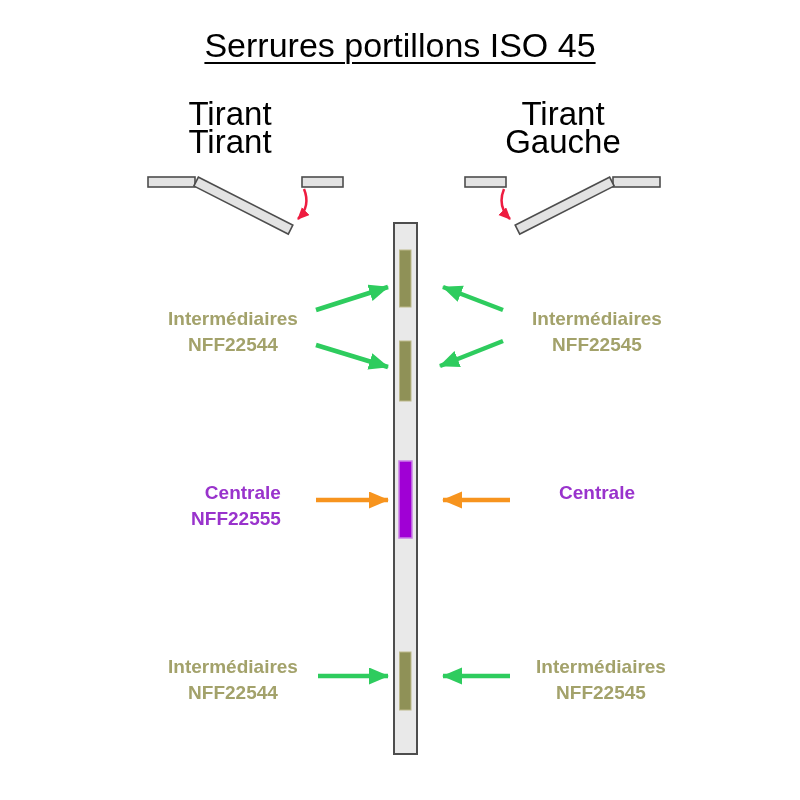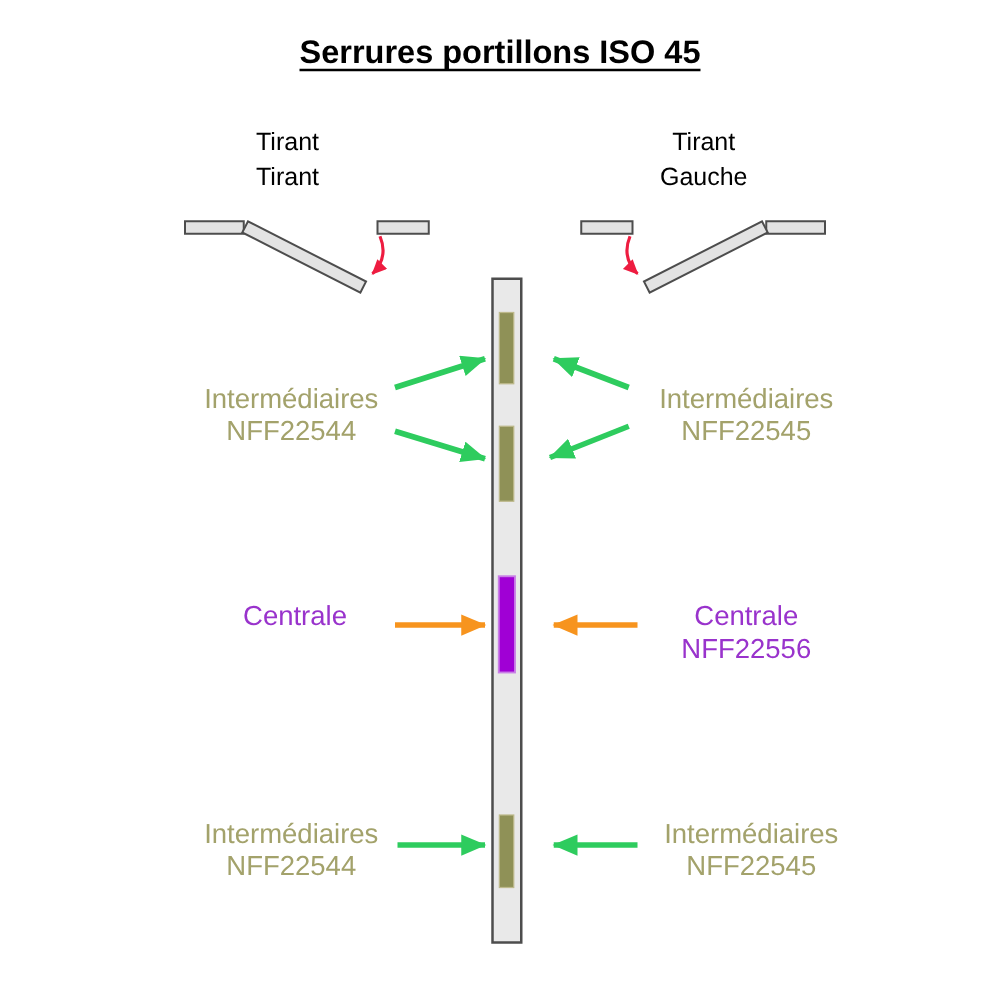--- a/index.html
+++ b/index.html
@@ -12,25 +12,25 @@
   .wall-bar,.door-leaf{fill:var(--door-fill);stroke:var(--door-stroke);stroke-width:1.6;}
   .block-intermediate{fill:var(--intermediate-block);stroke:var(--intermediate-block-edge);stroke-width:1;}
   .block-central{fill:var(--central-block);stroke:var(--central-block-edge);stroke-width:1.5;}
   .arrow-green{stroke:var(--green-arrow);stroke-width:4.5;fill:none;}
   .head-green{fill:var(--green-arrow);}
   .arrow-orange{stroke:var(--orange-arrow);stroke-width:4.5;fill:none;}
   .head-orange{fill:var(--orange-arrow);}
   .arrow-red{stroke:var(--red-arrow);stroke-width:2.5;fill:none;}
   .head-red{fill:var(--red-arrow);}
   .label{position:absolute;transform:translateX(-50%);text-align:center;white-space:nowrap;}
-  .title{font-size:26px;color:var(--title-text);text-decoration:underline;text-decoration-thickness:2px;text-underline-offset:5px;font-weight:bold;}
-  .door-label{font-size:20px;line-height:28px;color:var(--title-text);}
-  .lock-label{font-size:22px;line-height:26px;}
+  .title{font-size:34px;color:var(--title-text);text-decoration:underline;text-decoration-thickness:2px;text-underline-offset:5px;}
+  .door-label{font-size:33px;line-height:28px;color:var(--title-text);}
+  .lock-label{font-size:19px;line-height:26px;font-weight:bold;}
   .olive{color:var(--intermediate-text);}
-  .purple{color:var(--central-text);}
+  .purple{color:var(--central-text);text-align:right;}
 </style>
 </head>
 <body>
 
 <div id="stage">
 
   <svg id="shapes" width="800" height="800" viewBox="0 0 800 800">
     <defs>
       <marker id="mGreen" markerUnits="userSpaceOnUse" markerWidth="22" markerHeight="18" refX="19" refY="8.5" orient="auto">
         <path class="head-green" d="M0,0 L20,8.5 L0,17 Z"></path>
@@ -97,25 +97,25 @@
     <div>NFF22544</div>
   </div>
 
   <div class="label lock-label olive" style="left:597px;top:306px;">
     <div>Intermédiaires</div>
     <div>NFF22545</div>
   </div>
 
   <div class="label lock-label purple" style="left:236px;top:480px;">
     <div>Centrale</div>
+    <div>NFF22555</div>
   </div>
 
   <div class="label lock-label purple" style="left:597px;top:480px;">
     <div>Centrale</div>
-    <div>NFF22556</div>
   </div>
 
   <div class="label lock-label olive" style="left:233px;top:654px;">
     <div>Intermédiaires</div>
     <div>NFF22544</div>
   </div>
 
   <div class="label lock-label olive" style="left:601px;top:654px;">
     <div>Intermédiaires</div>
     <div>NFF22545</div>

